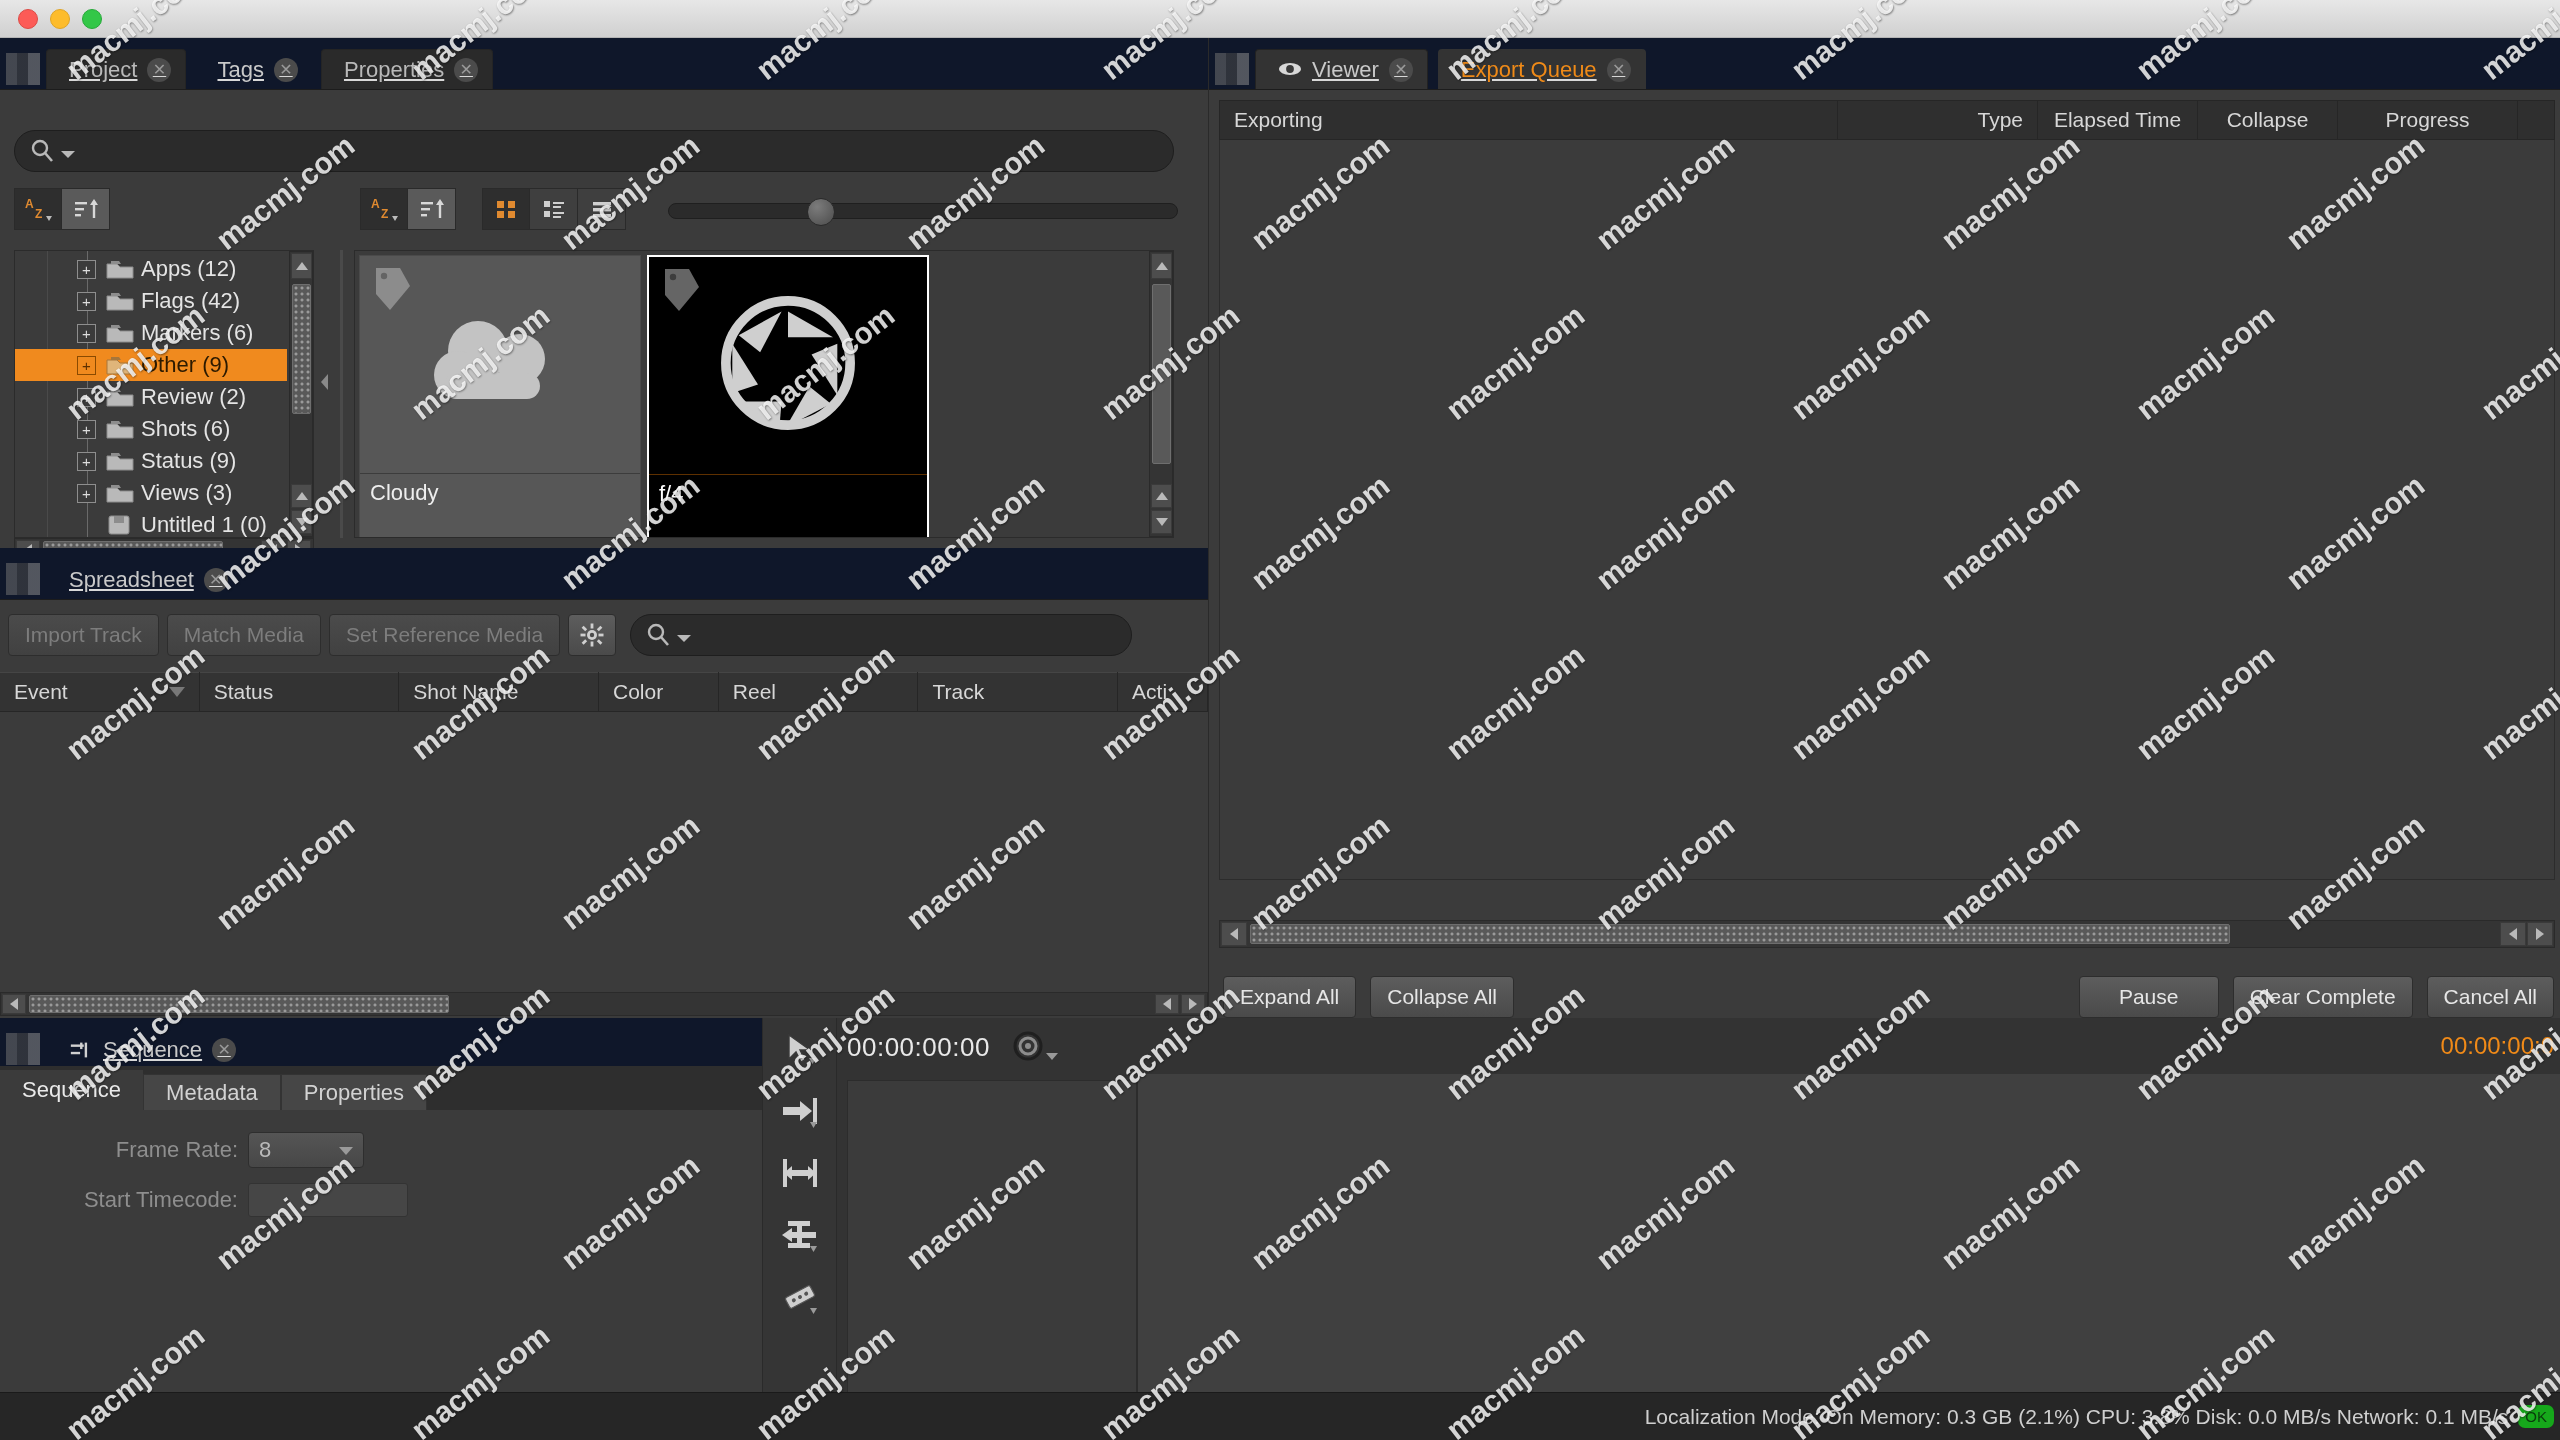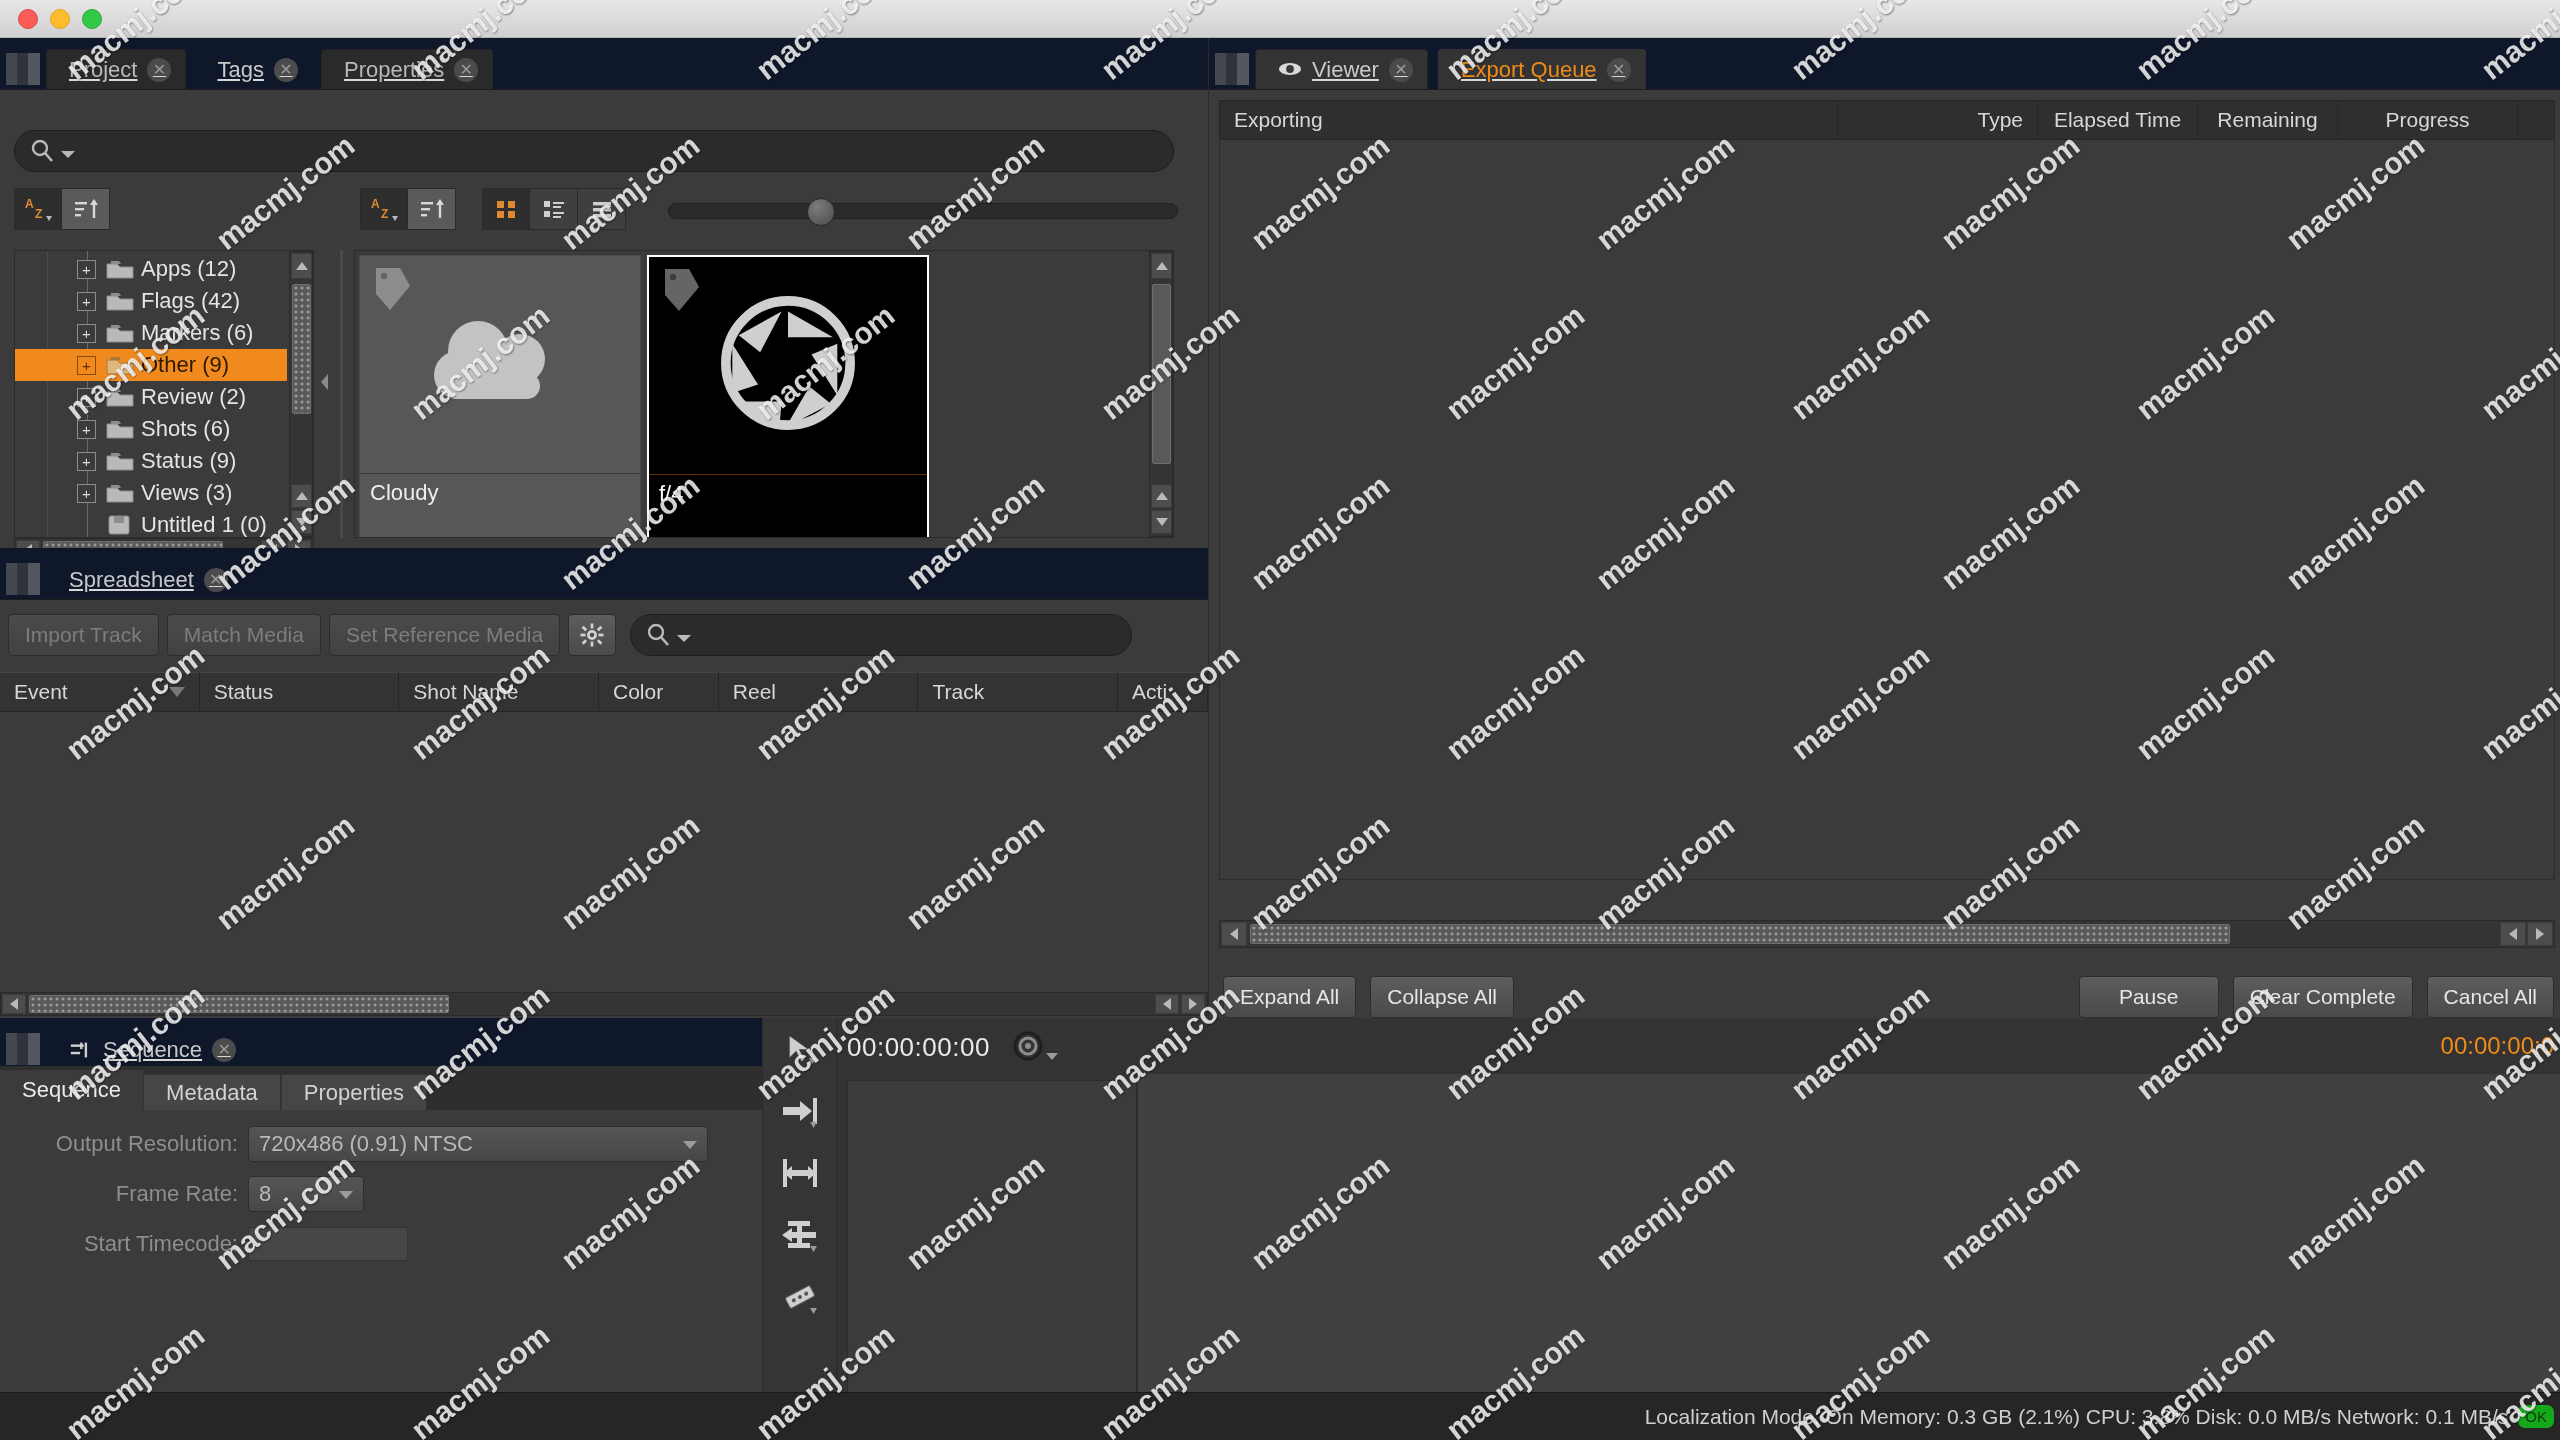--- a/index.html
+++ b/index.html
@@ -592,21 +592,21 @@
       <div class="cell " style="width: 618px;">
         <span>Exporting</span>
       </div>
       <div class="cell r" style="width: 200px;">
         <span>Type</span>
       </div>
       <div class="cell c" style="width: 160px;">
         <span>Elapsed Time</span>
       </div>
       <div class="cell c" style="width: 140px;">
-        <span>Remaining</span>
+        <span>Collapse</span>
       </div>
       <div class="cell c" style="width: 180px;">
         <span>Progress</span>
       </div>
     </div>
 
   <div style="position:absolute;left:10px;top:102px;width:1336px;height:740px;background:#3b3b3b;border:1px solid #2c2c2c;border-top:none;"></div>
 
   <div class="sb-h" style="position:absolute;left:10px;top:882px;width:1336px;height:28px;">
     <div class="sb-arrow" style="position:absolute;left:1px;top:1px;width:26px;height:24px;">
@@ -661,27 +661,20 @@
     </div>
     <div style="height:36px;padding:0 22px;display:flex;align-items:center;background:#464646;color:#d2d2d2;border:1px solid #333;border-bottom:none;">
       <span>Metadata</span>
     </div>
     <div style="height:36px;padding:0 22px;display:flex;align-items:center;background:#464646;color:#d2d2d2;border:1px solid #333;border-bottom:none;">
       <span>Properties</span>
     </div>
   </div>
 
   <div style="position:absolute;left:0;top:104px;width:762px;">
-    <div class="frow">
-      <div class="flabel" style="width:238px;">Output Resolution:</div>
-      <div class="combo" style="width:460px;margin-left:10px;">
-        <span>720x486 (0.91) NTSC</span>
-        <span class="arrow"></span>
-      </div>
-    </div>
     <div class="frow" style="margin-top:6px;">
       <div class="flabel" style="width:238px;">Frame Rate:</div>
       <div class="combo" style="width:116px;margin-left:10px;">
         <span>8</span>
         <span class="arrow"></span>
       </div>
     </div>
     <div class="frow" style="margin-top:6px;">
       <div class="flabel" style="width:238px;">Start Timecode:</div>
       <div class="textinput" style="width:160px;margin-left:10px;"></div>

